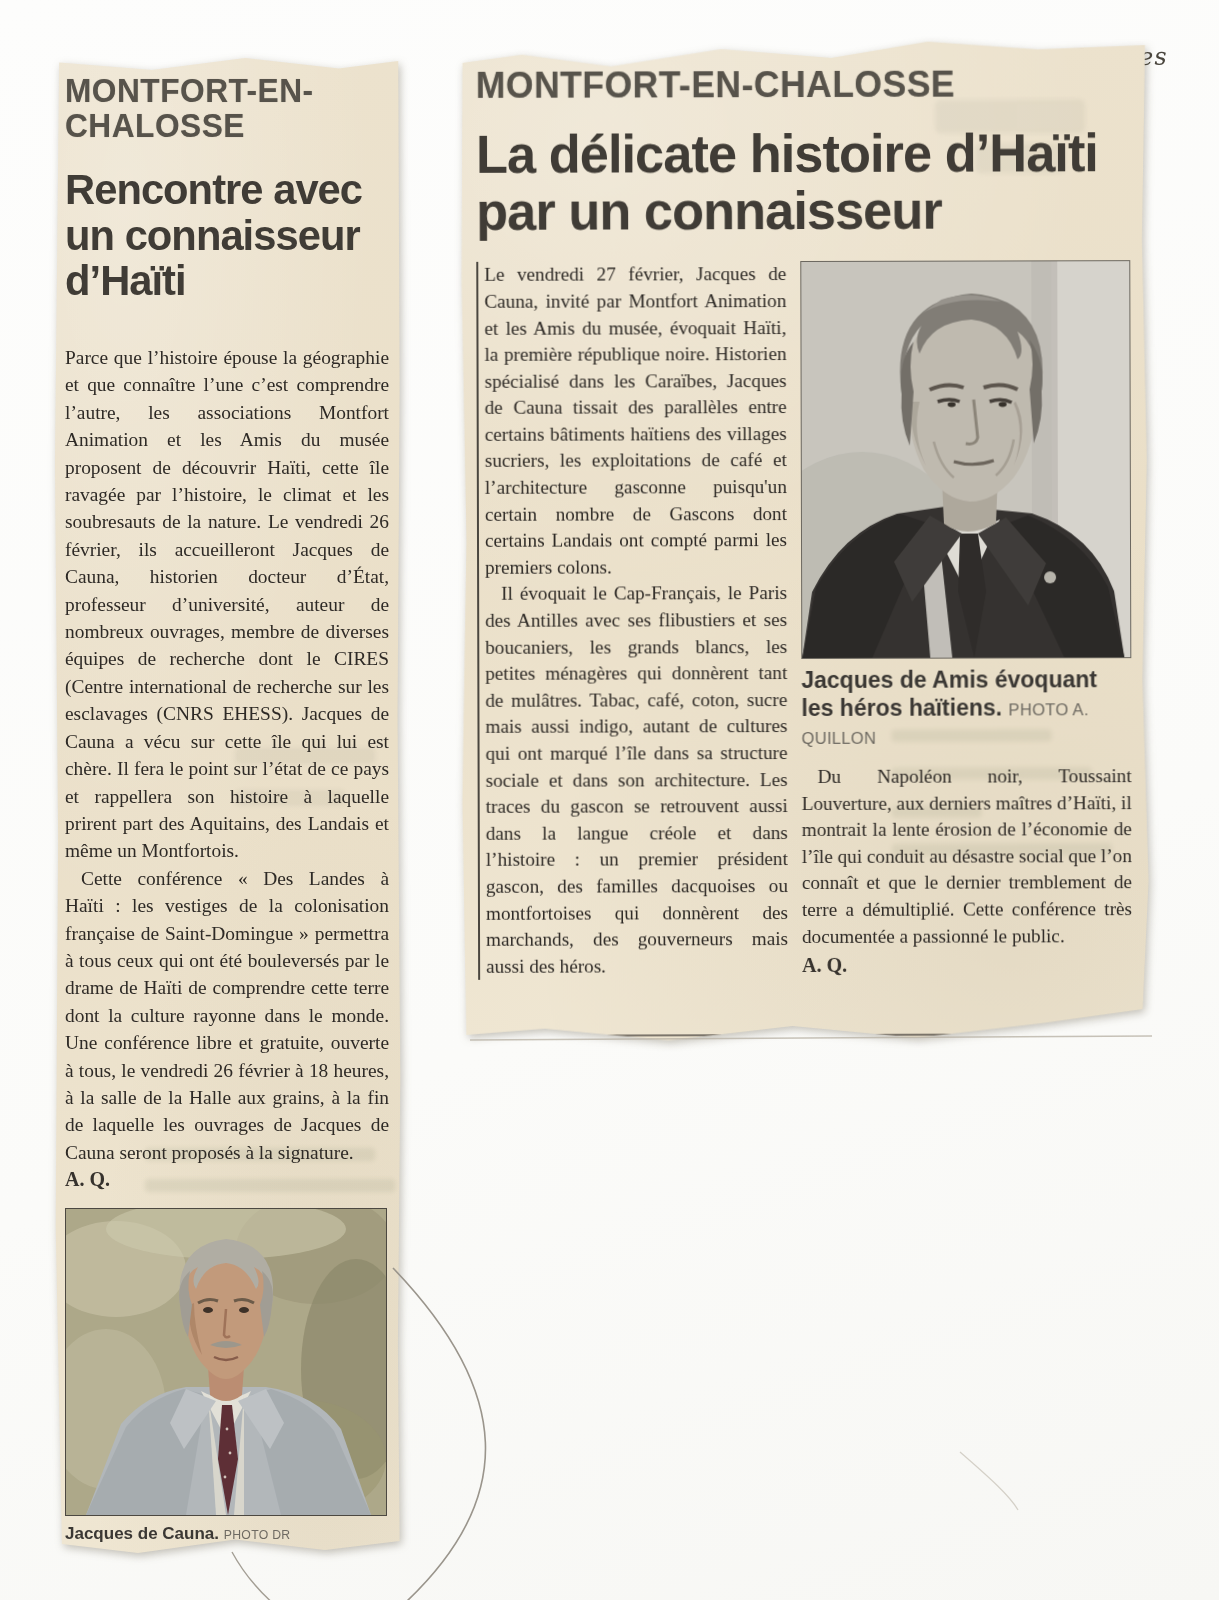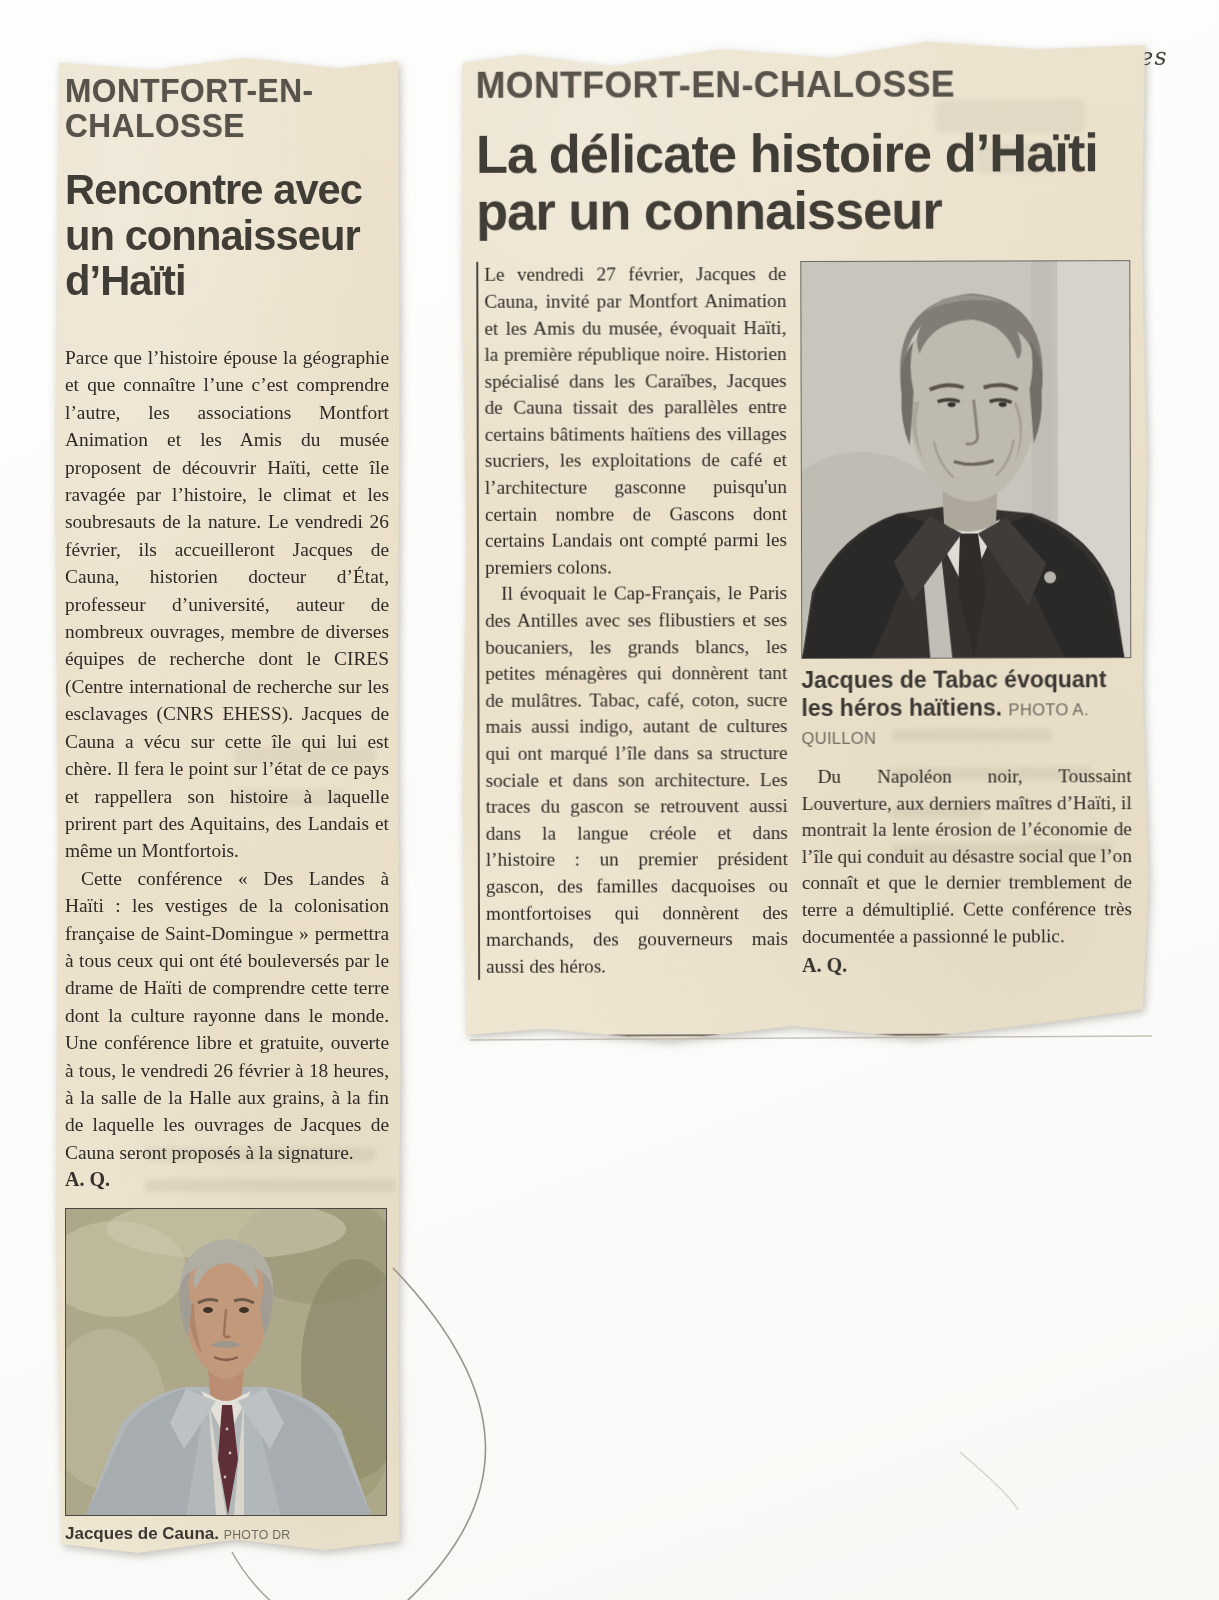--- a/index.html
+++ b/index.html
@@ -224,21 +224,21 @@
 
                 <path d="M172 138 L176 176 Q174 184 164 182" stroke="#8f887d" stroke-width="3" fill="none"></path>
                 <path d="M152 200 Q172 206 192 199" stroke="#6e675e" stroke-width="3" fill="none"></path>
                 <path d="M132 180 Q138 204 152 216" stroke="#a39c91" stroke-width="2.5" fill="none" opacity=".8"></path>
                 <path d="M212 178 Q208 202 194 214" stroke="#a39c91" stroke-width="2.5" fill="none" opacity=".8"></path>
 
                 <rect width="328" height="396" fill="#4a463f" opacity=".05"></rect>
               </svg>
             </div>
             <div class="caption">
-              <span class="cap-bold">Jacques de Tabac évoquant les héros haïtiens.</span>
+              <span class="cap-bold">Jacques de Amis évoquant les héros haïtiens.</span>
               <span class="cap-credit">PHOTO A. QUILLON</span>
             </div>
             <div class="bodytext">
               <p class="indent">Du Napoléon noir, Toussaint Louverture, aux derniers maîtres d’Haïti, il montrait la lente érosion de l’économie de l’île qui conduit au désastre social que l’on connaît et que le dernier tremblement de terre a démultiplié. Cette conférence très documentée a passionné le public.</p>
             </div>
             <div class="byline">A. Q.</div>
           </div>
         </div>
       </div>
       <div class="bottom-rule"></div>

